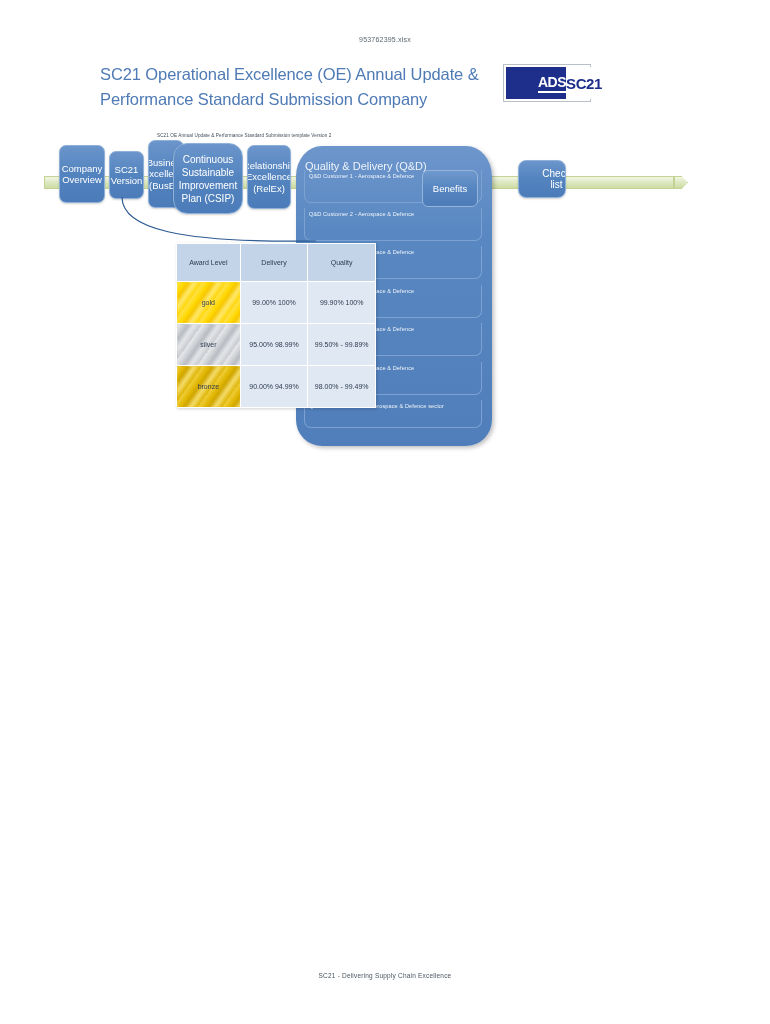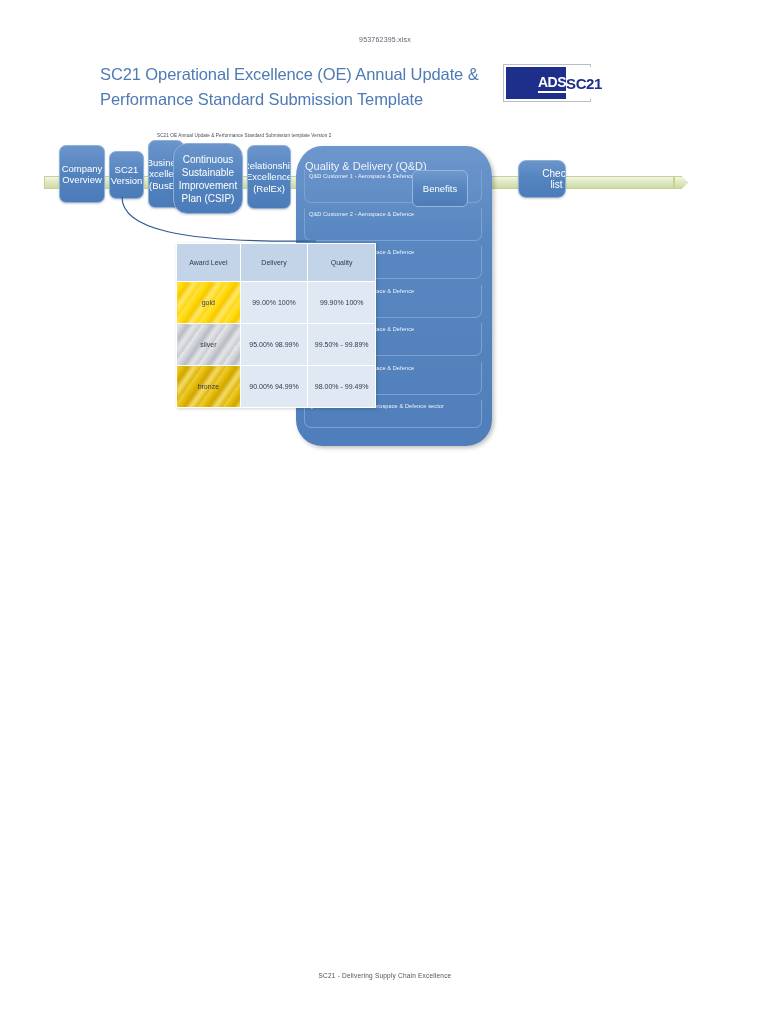--- a/index.html
+++ b/index.html
@@ -202,21 +202,21 @@
   .qd-r0 { top: 24px; }
   .qd-r1 { top: 62px; }
   .qd-r2 { top: 100px; }
   .qd-r3 { top: 139px; }
   .qd-r4 { top: 177px; }
   .qd-r5 { top: 216px; }
   .qd-r6 { top: 254px; height: 28px; }
 
   .benefits-btn {
     position: absolute;
-    left: 116px;
+    left: 126px;
     top: 24px;
     width: 54px;
     height: 35px;
     background: linear-gradient(to bottom, #6f99cd 0%, #5685c0 50%, #4d7cb8 100%);
     border: 1px solid #96b5da;
     border-radius: 6px;
     color: #ffffff;
     font-size: 9.5px;
     display: flex;
     align-items: center;
@@ -293,21 +293,21 @@
     letter-spacing: 0.2px;
   }
 </style>
 </head>
 <body>
 
 <div class="doc-header">953762395.xlsx</div>
 
 <div class="title-block">
   <div class="title-line">SC21 Operational Excellence (OE) Annual Update &amp;</div>
-  <div class="title-line">Performance Standard Submission Template</div>
+  <div class="title-line">Performance Standard Submission Company</div>
 </div>
 
 <div class="logo-box">
   <div class="logo-ads">
     <span>ADS</span>
   </div>
   <div class="logo-sc21">
     <b>SC</b>
       <i>21</i>
   </div>

